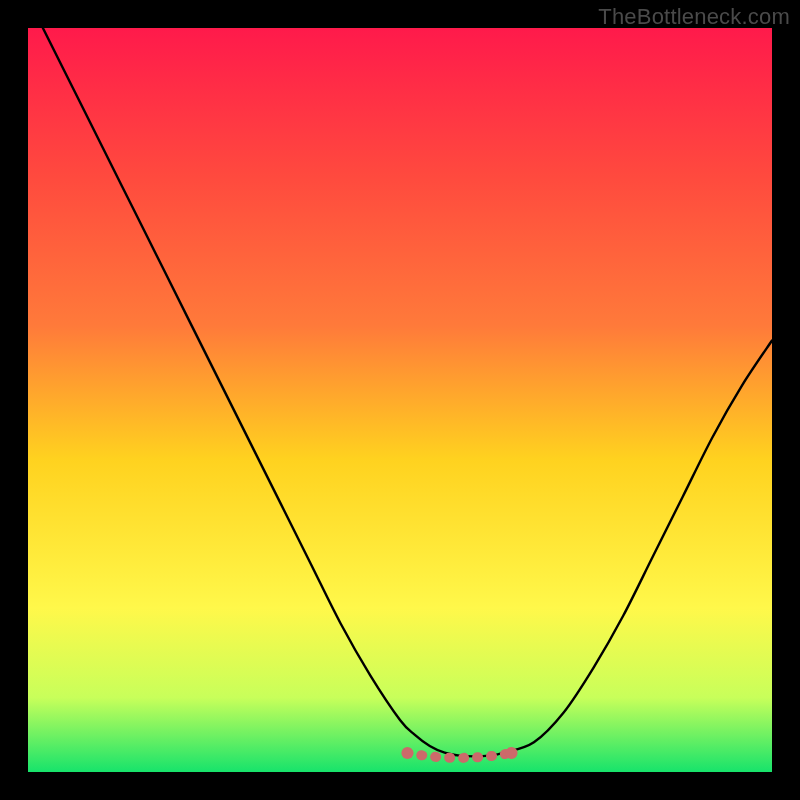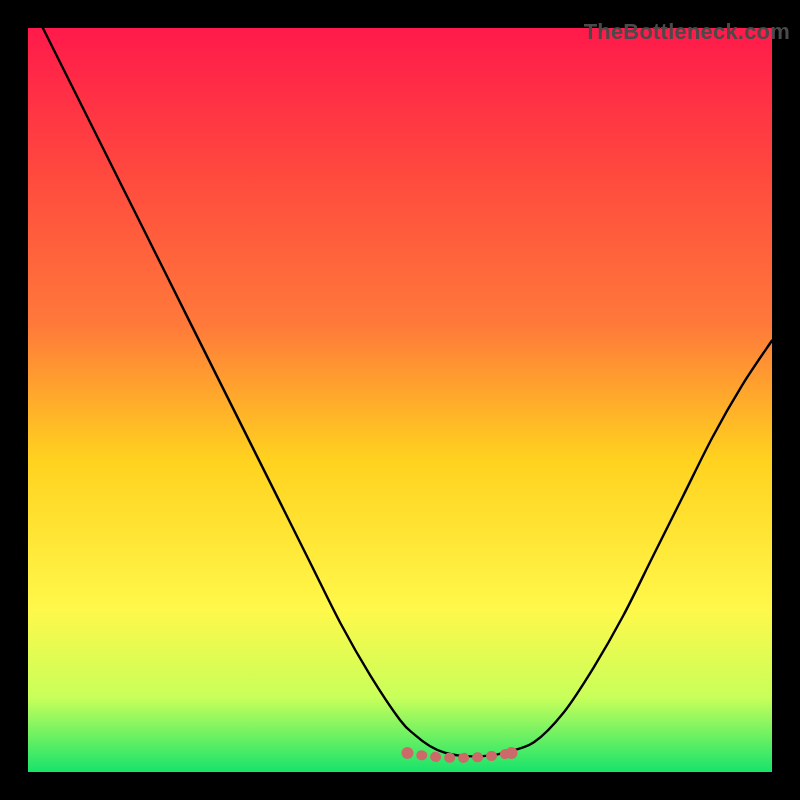--- a/index.html
+++ b/index.html
@@ -12,25 +12,25 @@
     font-family: Arial, Helvetica, sans-serif;
   }
   .frame {
     position: relative;
     width: 800px;
     height: 800px;
     background: #000;
   }
   .watermark {
     position: absolute;
-    top: 19px;
+    top: 4px;
     right: 10px;
     color: #4a4a4a;
     font-size: 22px;
-    font-weight: 700;
+    font-weight: 400;
     letter-spacing: 0.2px;
     z-index: 10;
     margin-left: 16px;
   }
   .plot {
     position: absolute;
     left: 28px;
     top: 28px;
     width: 744px;
     height: 744px;

